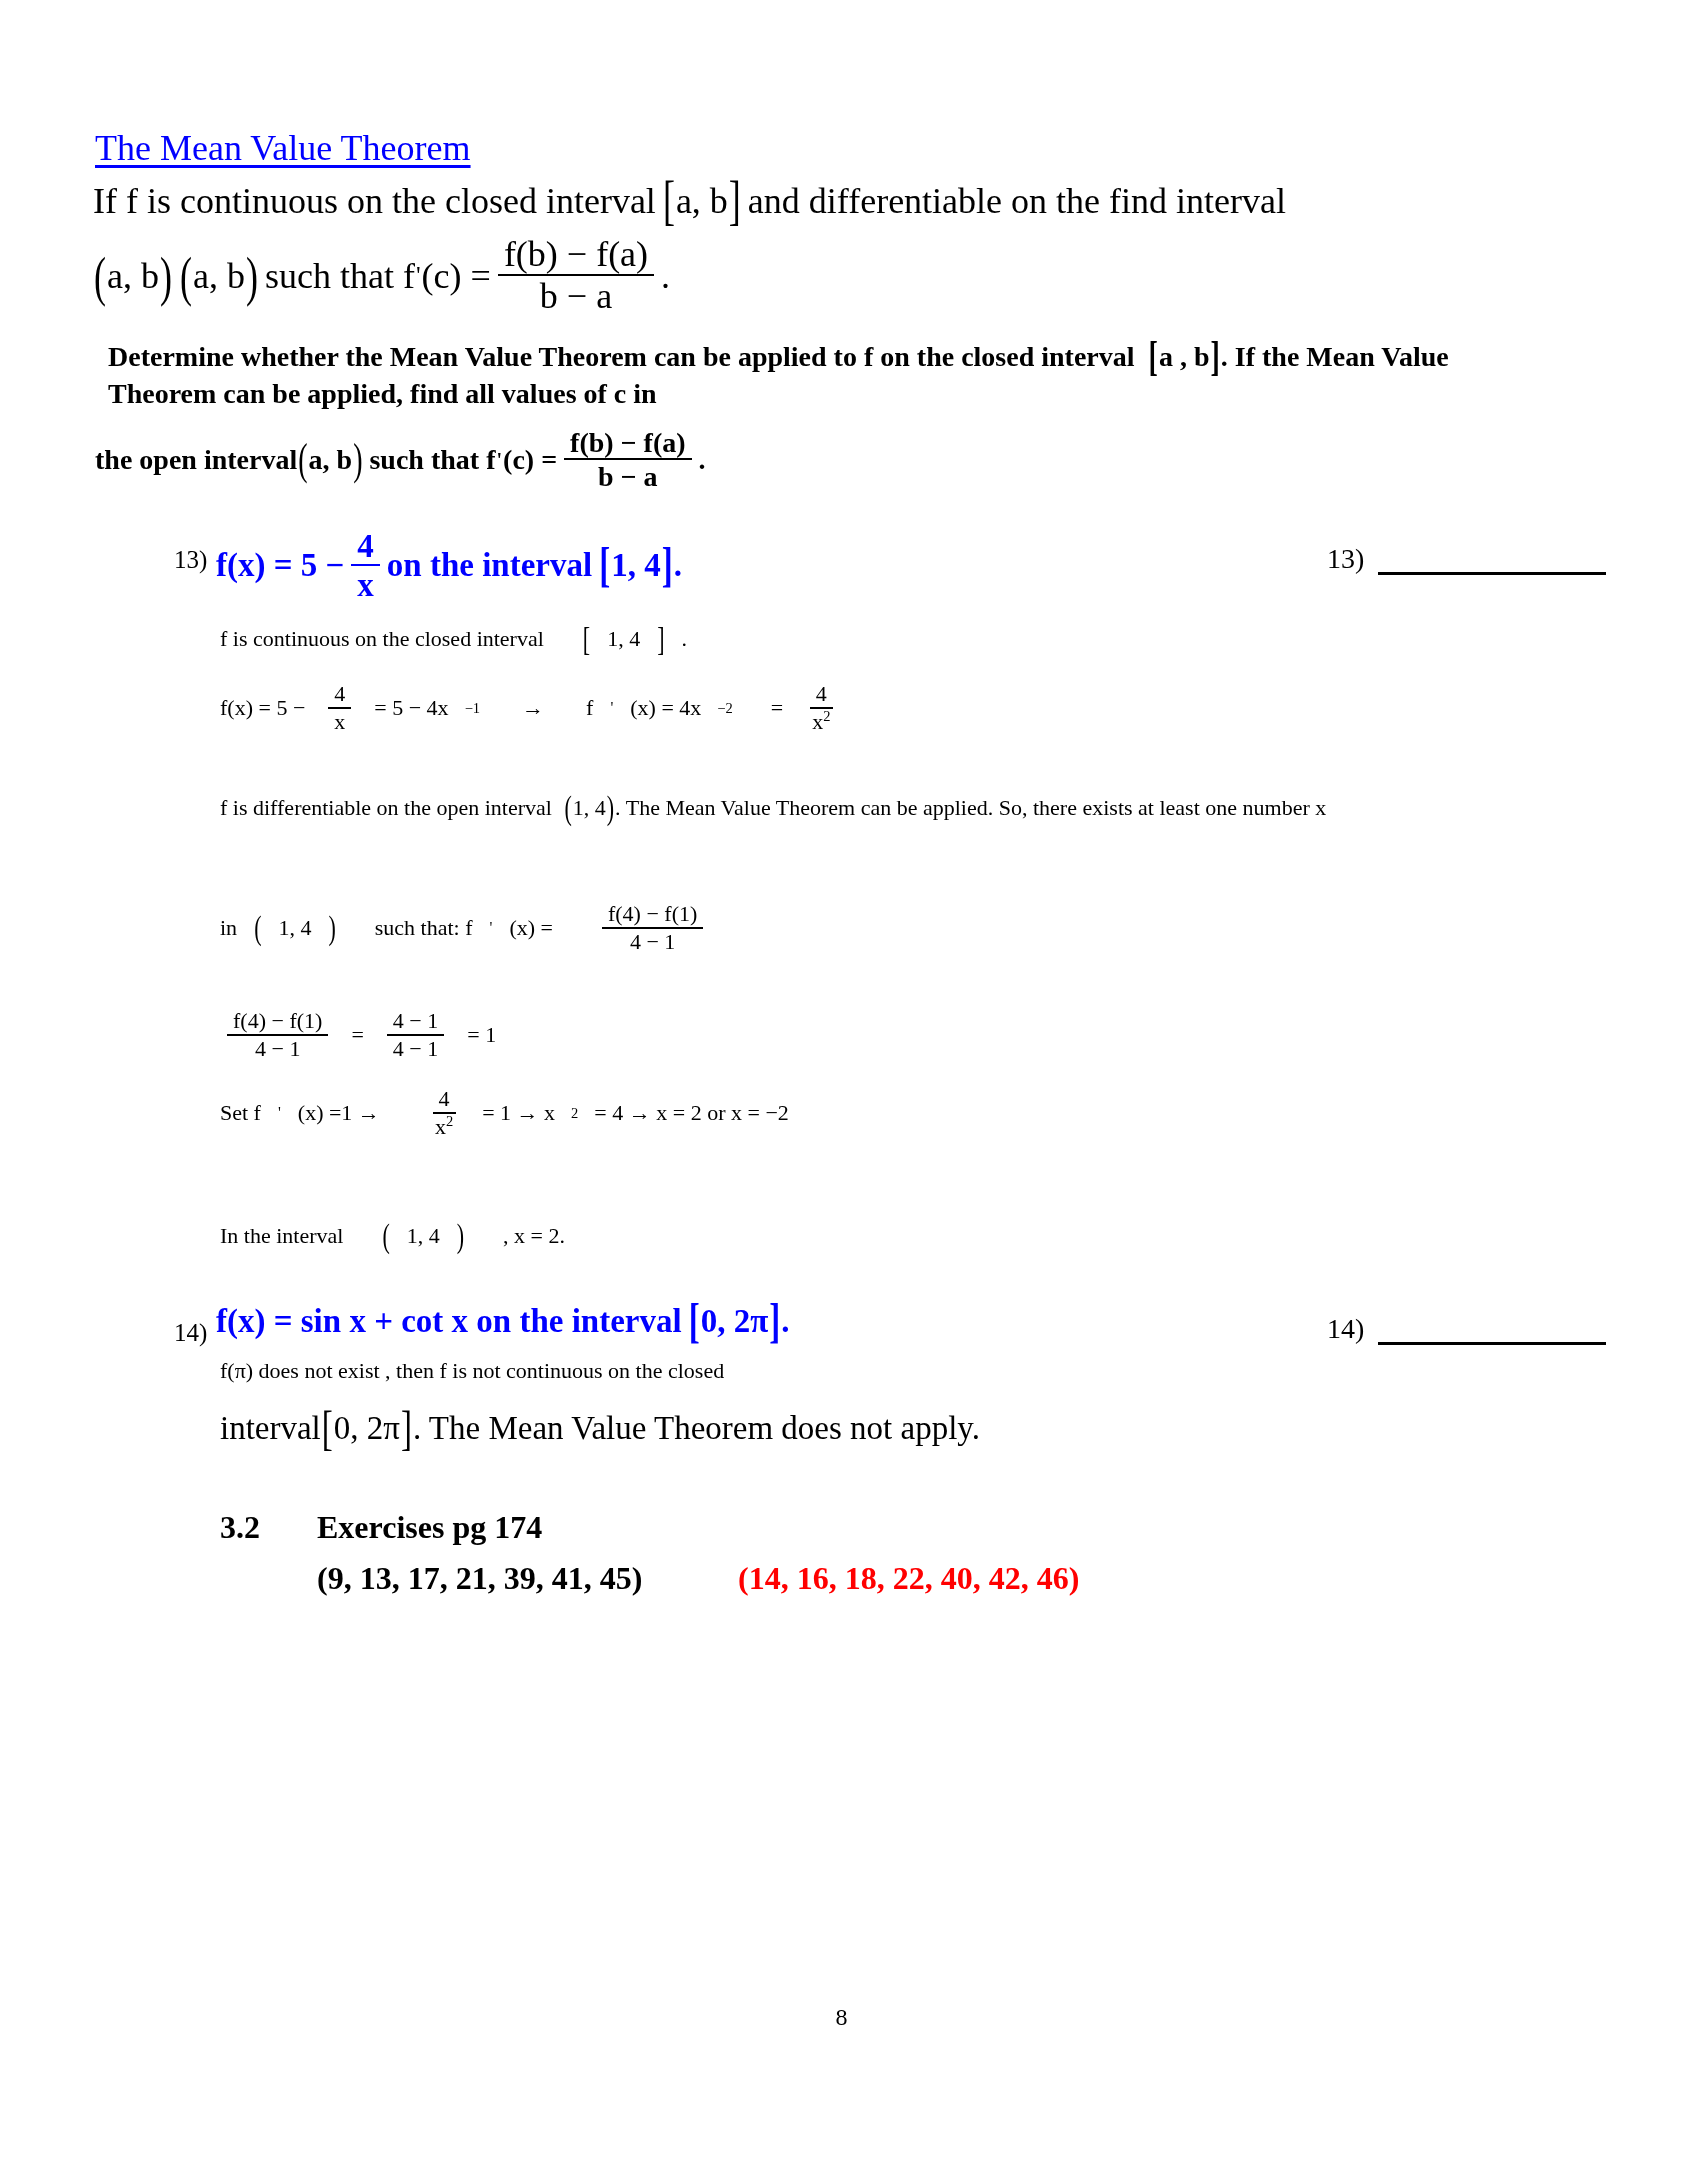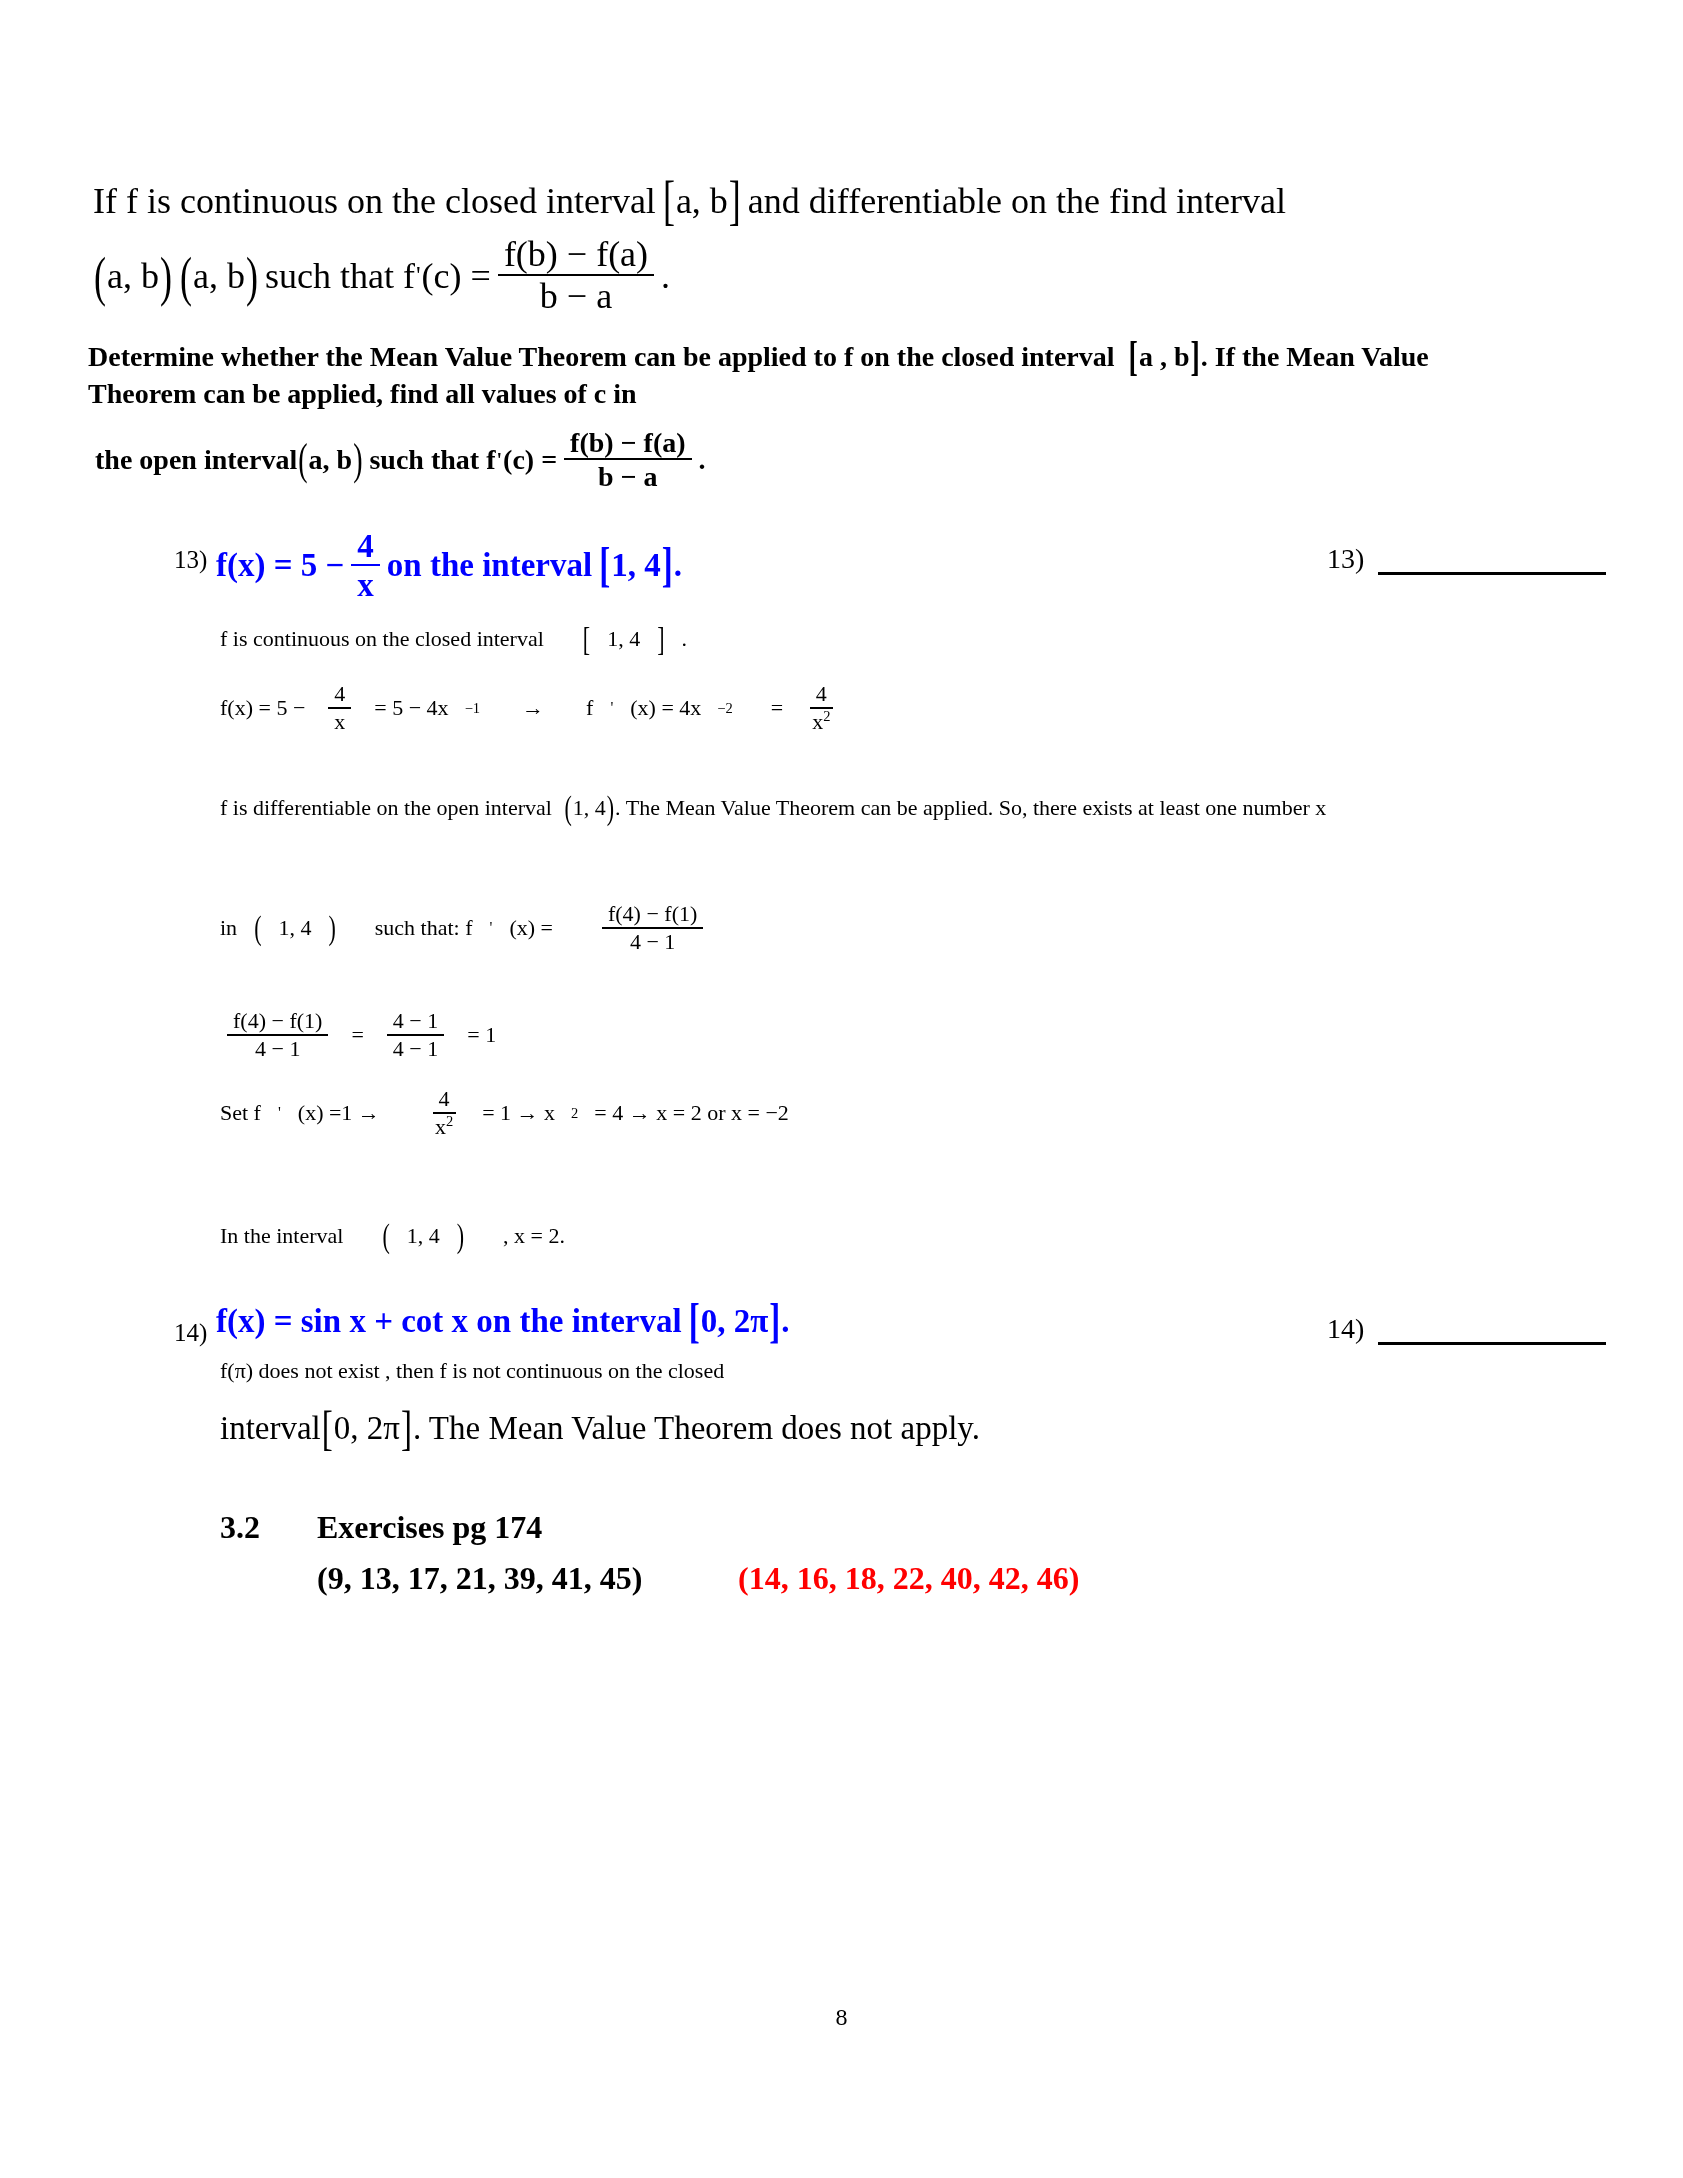--- a/index.html
+++ b/index.html
@@ -88,21 +88,21 @@
   }
   #theorem-line2 {
     position: absolute;
     left: 93px;
     top: 236px;
     font-size: 36px;
   }
 
   #instructions {
     position: absolute;
-    left: 88px;
+    left: 108px;
     top: 339px;
     width: 1455px;
     font-size: 28px;
     font-weight: bold;
     line-height: 1.32;
   }
   #instructions-line3 {
     position: absolute;
     left: 95px;
     top: 428px;
@@ -218,20 +218,21 @@
     top: 2004px;
     text-align: center;
     font-size: 24px;
   }
 </style>
 </head>
 <body>
 
 <div class="page">
 
+  <div id="title-heading">The Mean Value Theorem</div>
 
   <div id="theorem-line1" class="row">
     <span>If f is continuous on the closed interval</span>
     <span class="sp-sm"></span>
     <span class="brk">[</span>
     <span>a, b</span>
     <span class="brk">]</span>
     <span class="sp-sm"></span>
     <span>and differentiable on the find interval</span>
   </div>

